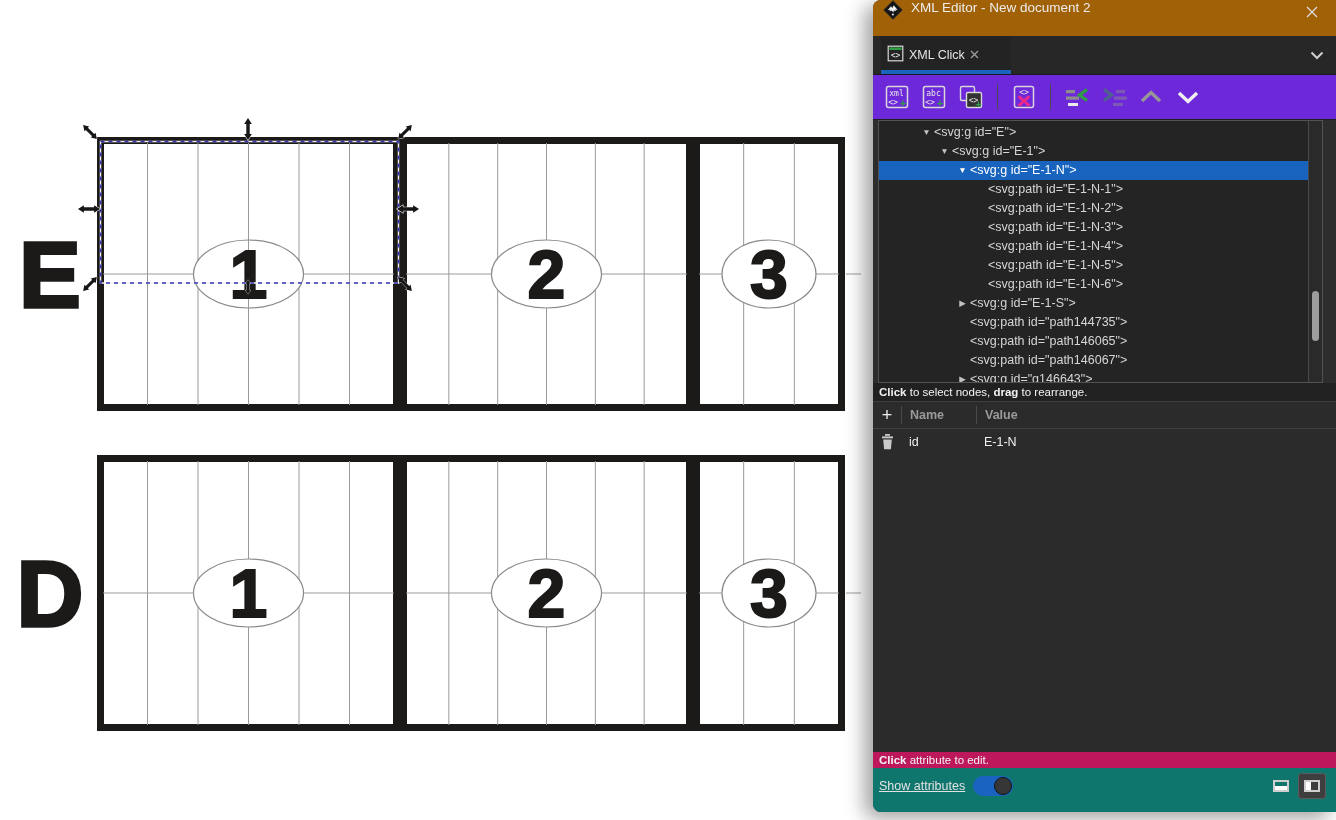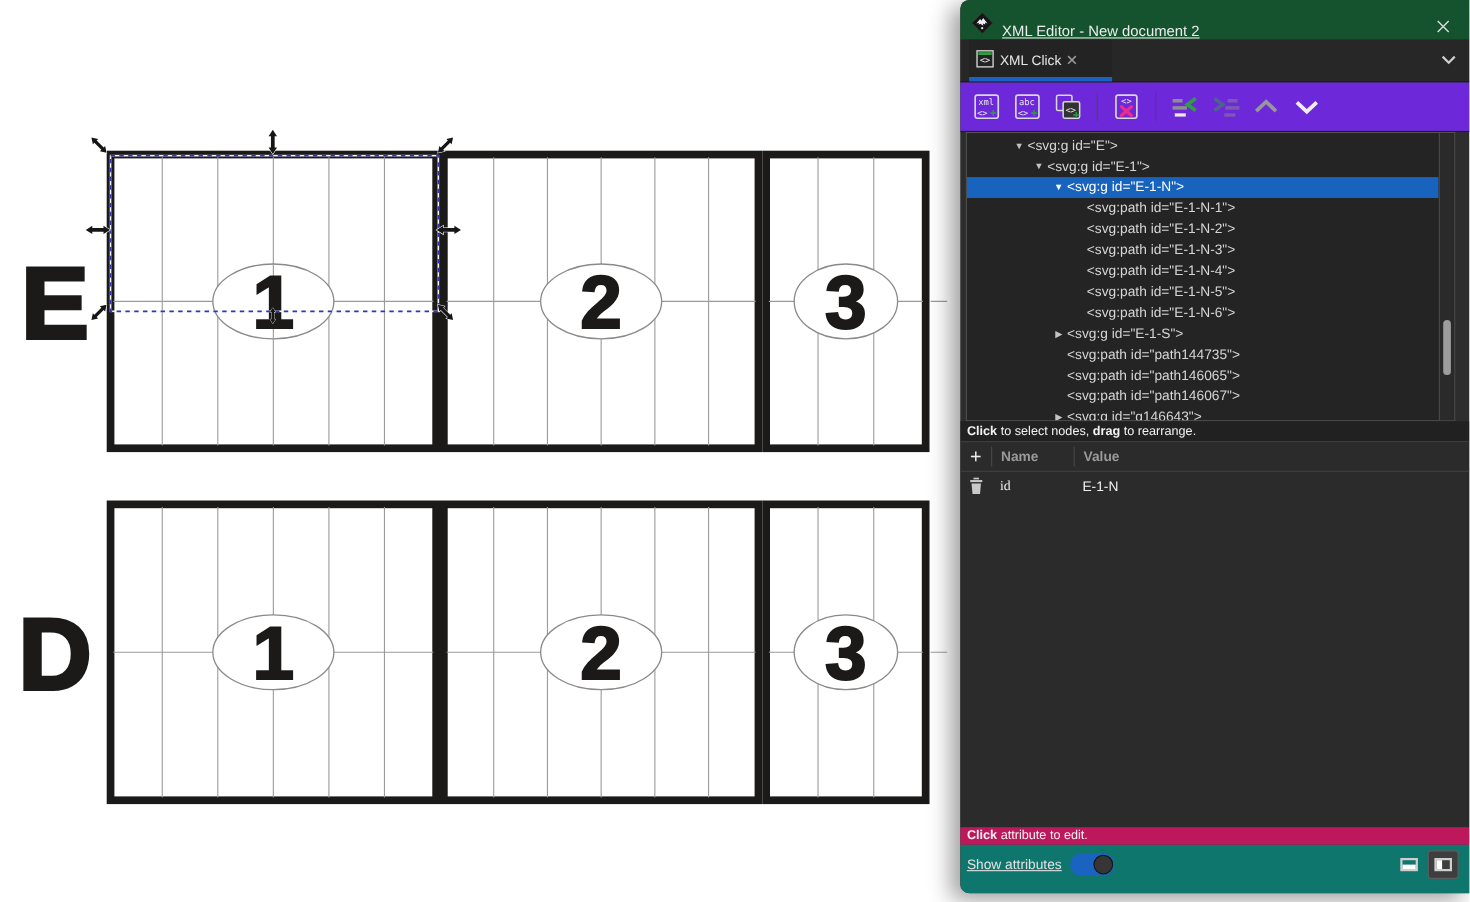--- a/index.html
+++ b/index.html
@@ -5,22 +5,22 @@
   html,body{margin:0;padding:0;background:#ffffff;}
   .stage{position:relative;width:1336px;height:820px;overflow:hidden;background:#fff;
          font-family:"Liberation Sans",sans-serif;}
   #canvas{position:absolute;left:0;top:0;}
 
   
   .panel{position:absolute;left:873px;top:0;width:463px;height:812px;background:#2d2d2d;
          border-radius:8px 0 0 8px;box-shadow:-8px 6px 20px rgba(0,0,0,.38);
          display:flex;flex-direction:column;color:#e2e2e2;overflow:hidden;}
 
-  .titlebar{height:36px;background:#14532d;display:flex;align-items:flex-end;
-            padding:0 12px 0 10px;flex:none;text-decoration:underline;}
+  .titlebar{height:36px;background:#a16207;display:flex;align-items:flex-start;
+            padding:0 12px 0 10px;flex:none;}
   .title-text{font-size:13.5px;margin-left:8px;flex:1;color:#ececec;}
   .win-close{width:24px;height:24px;display:flex;align-items:center;justify-content:center;}
 
   .tabbar{height:38px;background:#272727;display:flex;align-items:stretch;flex:none;
           border-bottom:1px solid #1a1a1a;}
   .tab{margin-left:8px;width:118px;background:#232323;display:flex;align-items:center;
        gap:5px;padding:0 6px;position:relative;font-size:12.5px;color:#e6e6e6;}
   .tab::after{content:"";position:absolute;left:0;right:0;bottom:0;height:4px;background:#1b63c0;}
   .tab-chevron{margin-left:auto;align-self:center;margin-right:12px;}
 
@@ -46,21 +46,21 @@
 
   .attrpane{flex:1;background:#2b2b2b;border-top:1px solid #3f3f3f;display:flex;flex-direction:column;}
   .attrheader{height:26px;display:flex;align-items:center;border-bottom:1px solid #404040;
               color:#9a9a9a;font-weight:bold;font-size:12.5px;flex:none;}
   .addcell{width:28px;text-align:center;color:#ececec;font-size:18px;font-weight:normal;line-height:24px;}
   .colsep{width:1px;height:18px;background:#4a4a4a;}
   .namecol{width:66px;padding-left:8px;}
   .valuecol{flex:1;padding-left:8px;}
   .attrrow{height:25px;display:flex;align-items:center;font-size:12.5px;color:#f0f0f0;}
   .trashcell{width:28px;display:flex;align-items:center;justify-content:center;}
-  .attrname{width:67px;padding-left:8px;font-family:Liberation Serif, serif;}
+  .attrname{width:67px;padding-left:8px;}
   .attrvalue{flex:1;padding-left:8px;}
 
   .statusline2{height:16px;line-height:16px;font-size:11.5px;padding-left:6px;
                color:#f2f2f2;background:#be185d;flex:none;}
   .bottombar{height:36px;display:flex;align-items:center;padding:0 10px 8px 6px;gap:8px;
              background:#0f766e;flex:none;font-size:12.5px;text-decoration:underline;}
   .toggle{width:40px;height:20px;border-radius:10px;background:#1b63c0;position:relative;flex:none;}
   .knob{position:absolute;right:1px;top:1px;width:18px;height:18px;border-radius:50%;
         background:#363636;border:1px solid #141414;box-sizing:border-box;}
   .layoutbtns{margin-left:auto;display:flex;gap:4px;align-items:center;}

